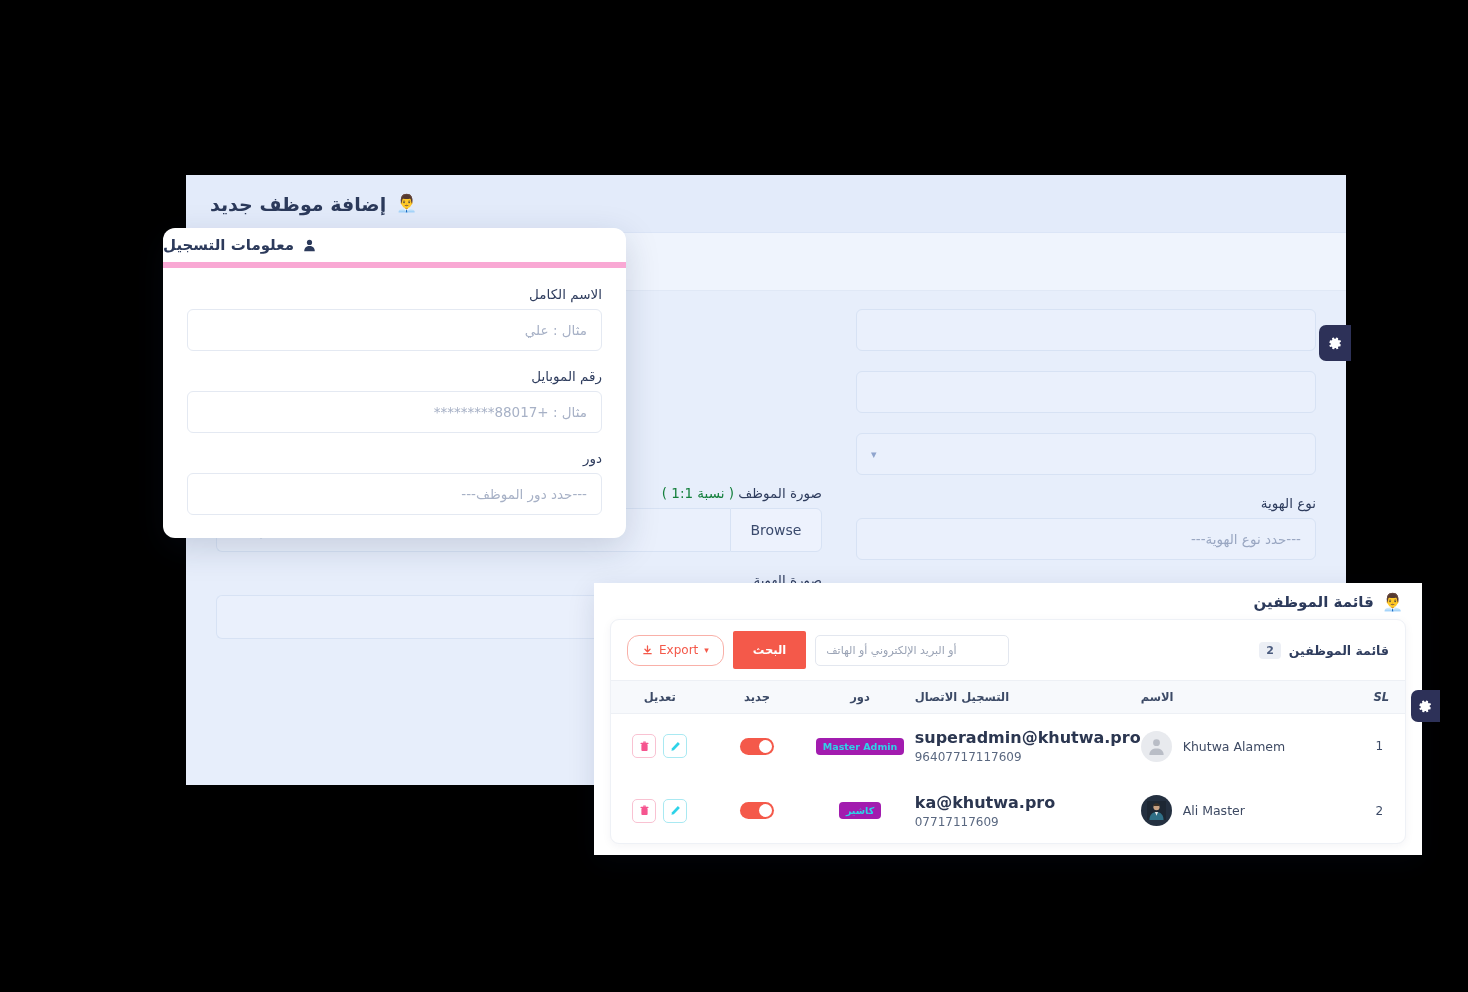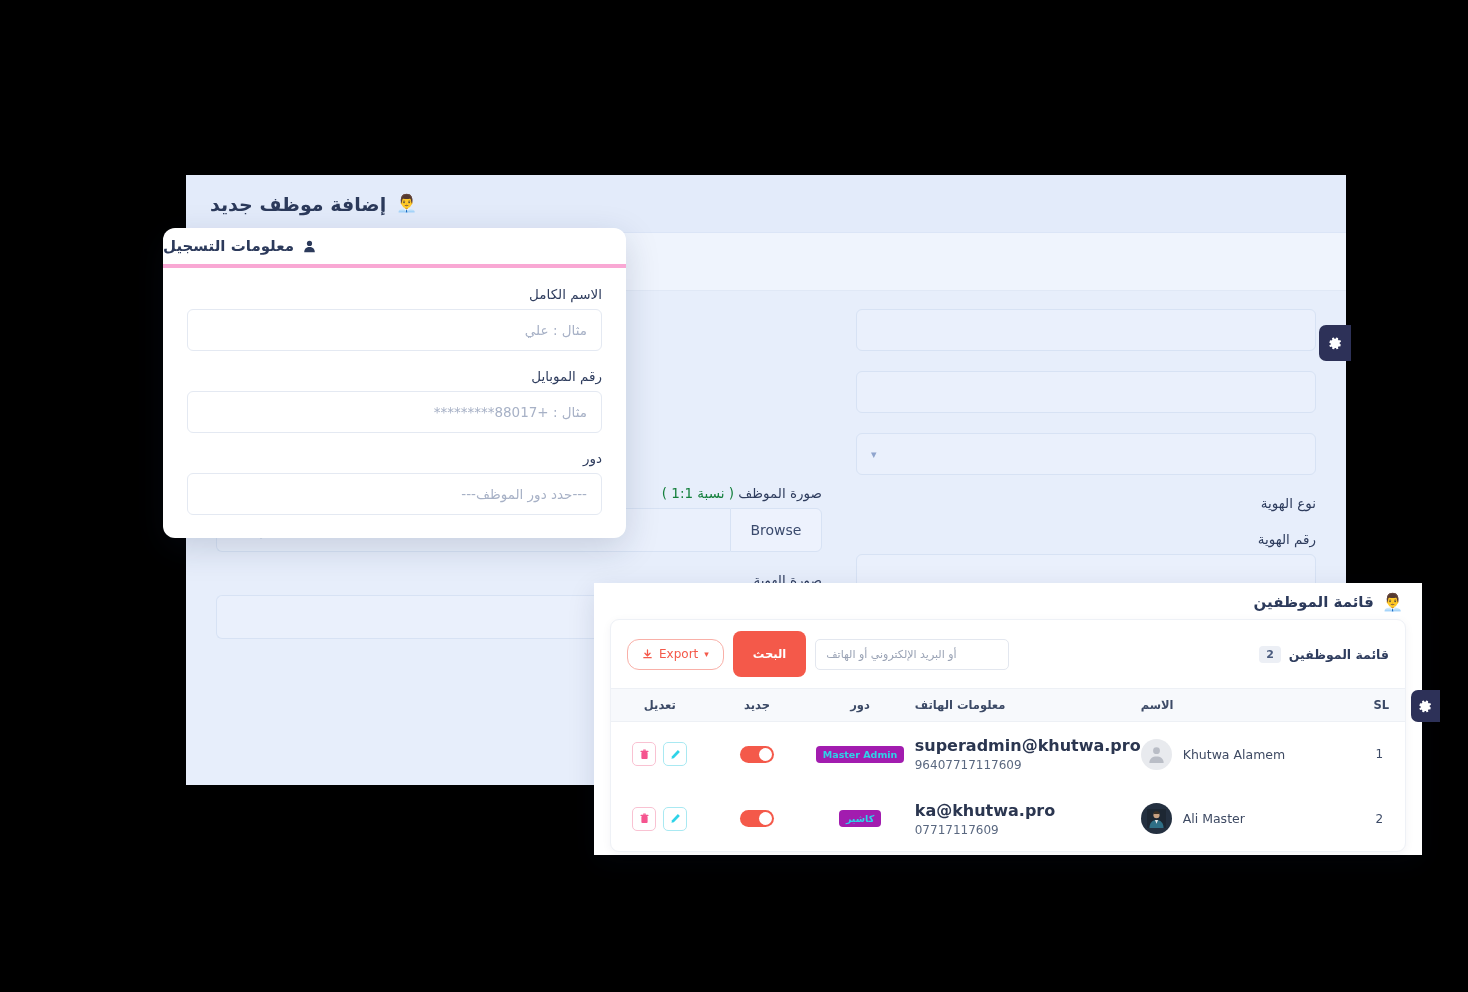--- a/index.html
+++ b/index.html
@@ -103,21 +103,21 @@
     border-radius: 12px;
     box-shadow: 0 10px 34px rgba(25,40,80,0.17);
     overflow: hidden;
     z-index: 5;
   }
   .fc-head {
     height: 40px;
     display: flex; align-items: center; justify-content: flex-end;
     padding: 0 24px 0 0;
     direction: rtl;
-    border-bottom: 4px solid #f9a8d4;
+    border-bottom: 6px solid #f9a8d4;
   }
   .fc-title {
     display: flex; align-items: center; gap: 9px;
     font-size: 15px; font-weight: bold; color: #2c3a5b;
   }
   .person-ico {
     width: 13px; height: 13px; display: inline-block;
   }
   .fc-body { padding: 18px 24px 0 24px; direction: rtl; }
   .fc-fld { margin-bottom: 17px; }
@@ -168,23 +168,23 @@
   .lt-right { display: flex; align-items: center; gap: 9px; direction: ltr; }
   .search-input {
     width: 194px; height: 31px;
     border: 1px solid #e3e7ef; border-radius: 5px;
     background: #fff;
     display: flex; align-items: center; justify-content: flex-end;
     padding: 0 10px; font-size: 11px; color: #9aa3b5;
     direction: rtl;
   }
   .btn-search {
-    height: 46px; padding: 0 20px;
+    height: 38px; padding: 0 20px;
     background: #f4594a; color: #fff;
-    border: none; border-radius: 8px;
+    border: none; border-radius: 2px;
     font-size: 11.5px; font-weight: bold;
     display: flex; align-items: center; justify-content: center;
     font-family: inherit; cursor: pointer;
   }
   .btn-export {
     height: 31px; padding: 0 14px;
     background: #fff; color: #f4594a;
     border: 1px solid #f9b0a8; border-radius: 12px;
     font-size: 12px;
     display: flex; align-items: center; gap: 6px;
@@ -206,21 +206,21 @@
   }
   .th-sl, .td-sl { width: 56px; text-align: center !important; }
   .th-name, .td-name { width: 226px; text-align: right !important; padding-right: 14px !important; }
   .th-contact, .td-contact { width: 218px; text-align: right !important; }
   .th-role, .td-role { width: 118px; }
   .th-status, .td-status { width: 106px; }
   .th-edit, .td-edit { width: 104px; }
 
   
   .emp thead th { direction: rtl; }
-  .th-sl { text-align: left !important; padding-left: 22px !important; }
+  .th-sl { text-align: left !important; padding-left: 22px !important; font-style: italic; }
   .td-sl { text-align: left !important; padding-left: 24px !important; }
   .th-name { text-align: left !important; padding-left: 0 !important; }
   .th-contact { text-align: left !important; }
 
   .name-cell { display: flex; align-items: center; gap: 11px; direction: ltr; }
   .avatar {
     width: 31px; height: 31px; border-radius: 50%;
     background: #e8eaee; flex: 0 0 auto;
     display: flex; align-items: center; justify-content: center;
     overflow: hidden;
@@ -294,20 +294,23 @@
         <div class="fld">
           <div class="fld-box"></div>
         </div>
         <div class="fld">
           <div class="fld-box">
             <span class="chev">▾</span>
           </div>
         </div>
         <div class="fld">
           <div class="fld-label">نوع الهوية</div>
+          <div class="fld-box">
+            <span>---حدد نوع الهوية---</span>
+          </div>
         </div>
         <div class="fld">
           <div class="fld-label">رقم الهوية</div>
           <div class="fld-box">
             <span></span>
           </div>
         </div>
       </div>
 
       <div class="col">
@@ -404,21 +407,21 @@
             <span>أو البريد الإلكتروني أو الهاتف</span>
           </div>
         </div>
       </div>
 
       <table class="emp">
         <thead>
           <tr>
             <th class="th-sl">SL</th>
             <th class="th-name">الاسم</th>
-            <th class="th-contact">معلومات الهاتف</th>
+            <th class="th-contact">التسجيل الاتصال</th>
             <th class="th-role">دور</th>
             <th class="th-status">جديد</th>
             <th class="th-edit">تعديل</th>
           </tr>
         </thead>
         <tbody>
 
           <tr>
             <td class="td-sl">1</td>
             <td class="td-name">

